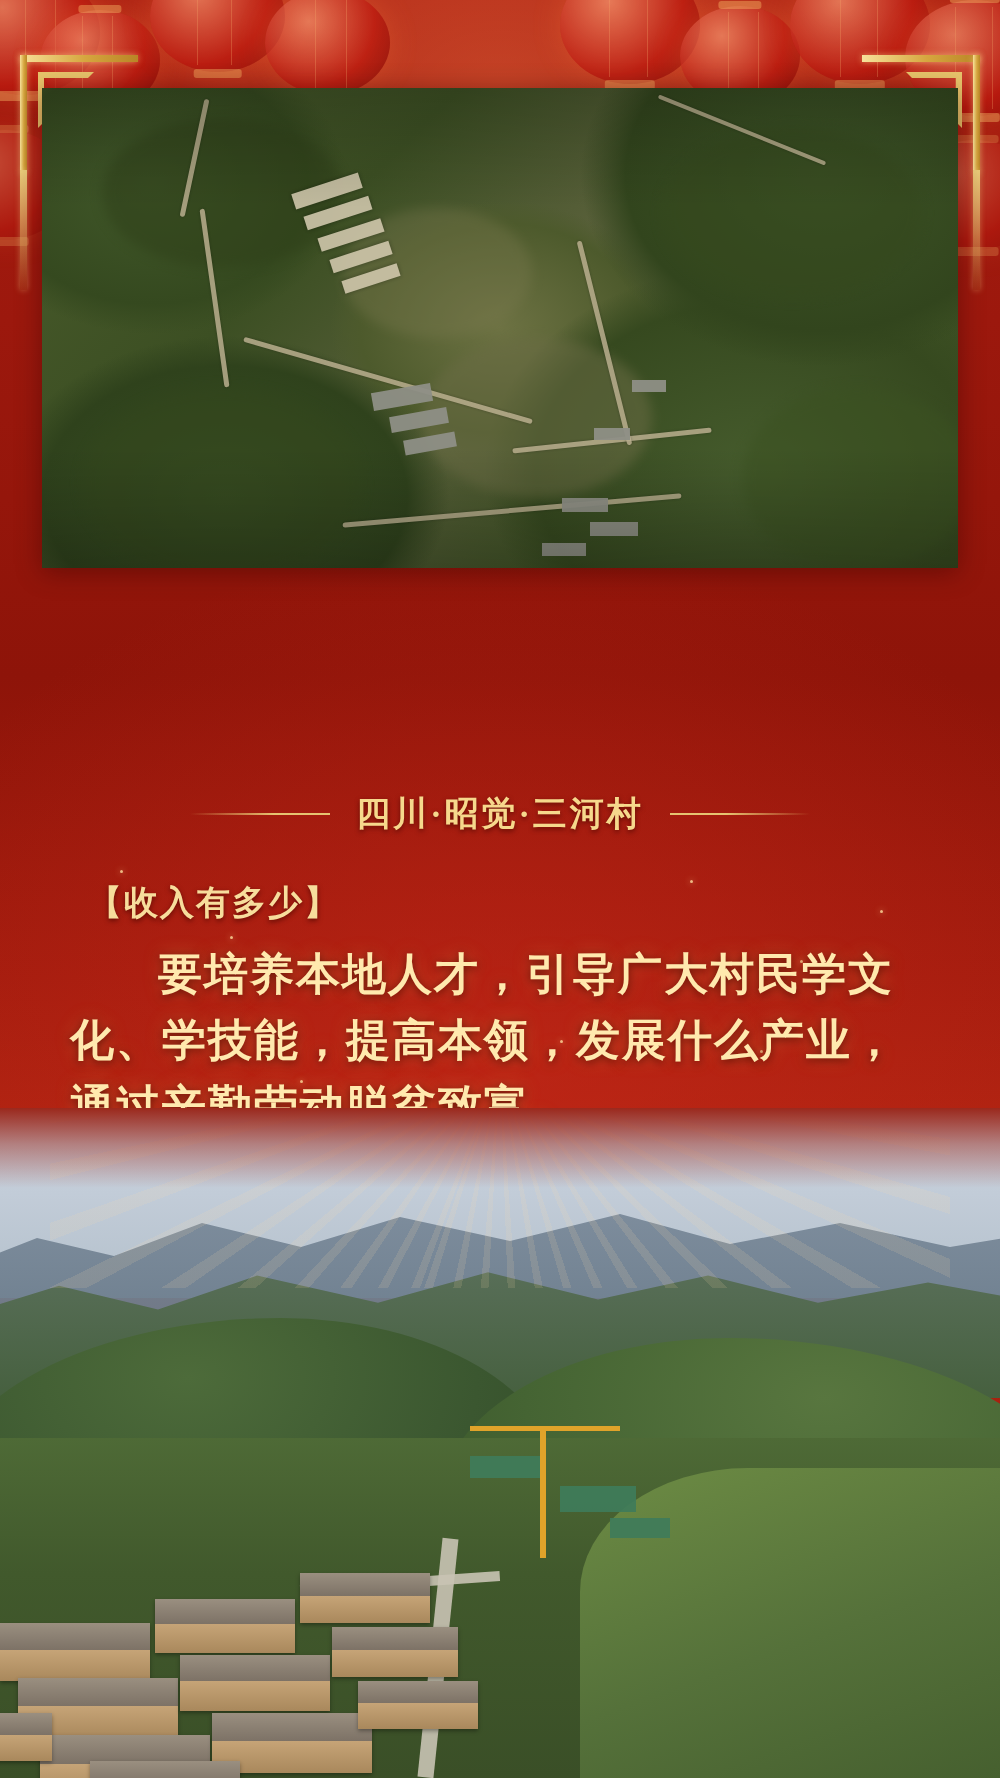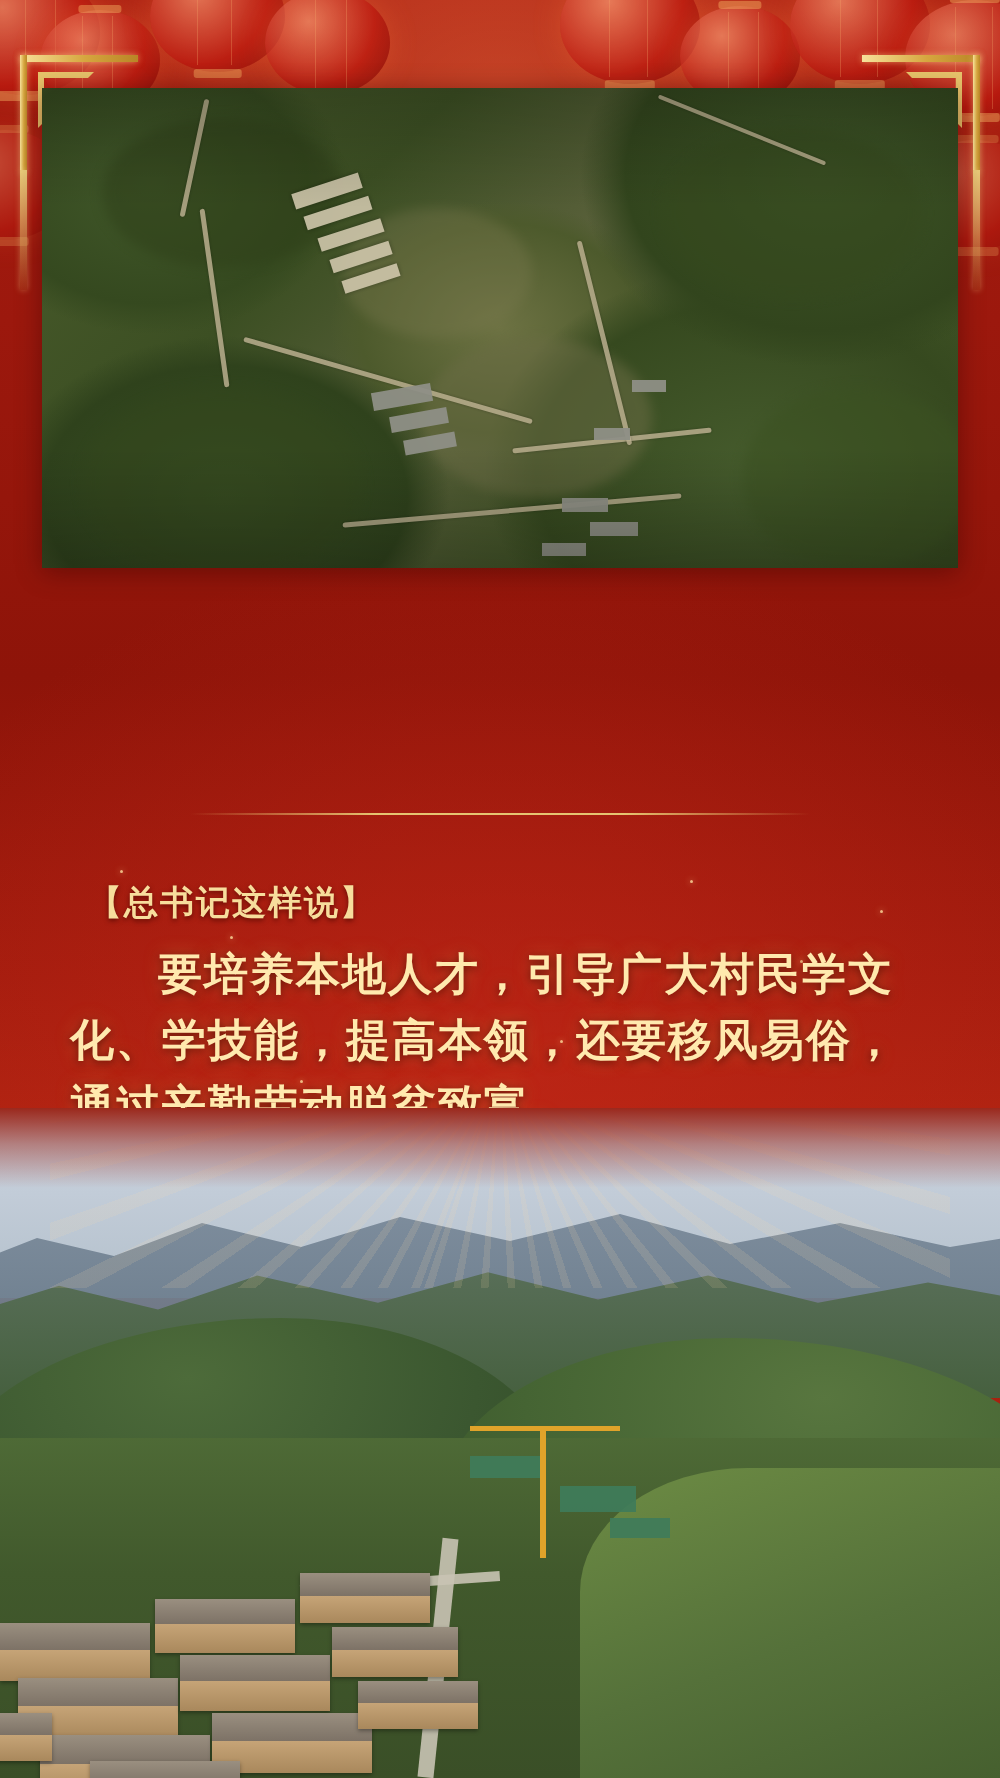--- a/index.html
+++ b/index.html
@@ -484,35 +484,36 @@
     <div class="roof" style="left:552px; top:340px; width:36px; height:12px;"></div>
     <div class="roof" style="left:590px; top:292px; width:34px; height:12px;"></div>
 
     <div class="shade"></div>
   </div>
 
 
 
   <div class="location-bar">
     <span class="rule"></span>
+    <span class="location-text">四川·昭觉·三河村</span>
     <span class="rule right"></span>
   </div>
 
   <div class="sparkle-layer">
     <span class="sparkle" style="left:120px; top:30px;"></span>
     <span class="sparkle" style="left:230px; top:96px;"></span>
     <span class="sparkle" style="left:690px; top:40px;"></span>
     <span class="sparkle" style="left:800px; top:120px;"></span>
     <span class="sparkle" style="left:880px; top:70px;"></span>
     <span class="sparkle" style="left:560px; top:200px;"></span>
     <span class="sparkle" style="left:760px; top:210px;"></span>
     <span class="sparkle" style="left:300px; top:240px;"></span>
   </div>
-  <div class="quote-label">【总书记这样说】</div>
-  <div class="quote-text">要培养本地人才，引导广大村民学文化、学技能，提高本领，还要移风易俗，通过辛勤劳动脱贫致富。</div>
+  <div class="quote-label">【收入有多少】</div>
+  <div class="quote-text">要培养本地人才，引导广大村民学文化、学技能，提高本领，发展什么产业，通过辛勤劳动脱贫致富。</div>
 
   <div class="bottom-photo">
     <div class="bp-sky"></div>
     <div class="bp-mtn-far"></div>
     <div class="bp-mtn-mid"></div>
     <div class="bp-hill-l"></div>
     <div class="bp-hill-r"></div>
     <div class="bp-field"></div>
     <div class="bp-field-r"></div>
 

